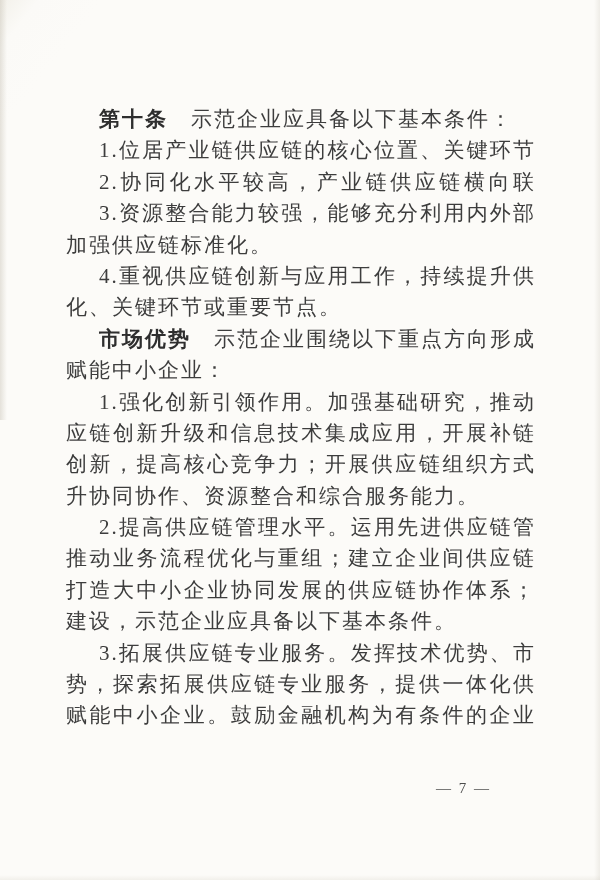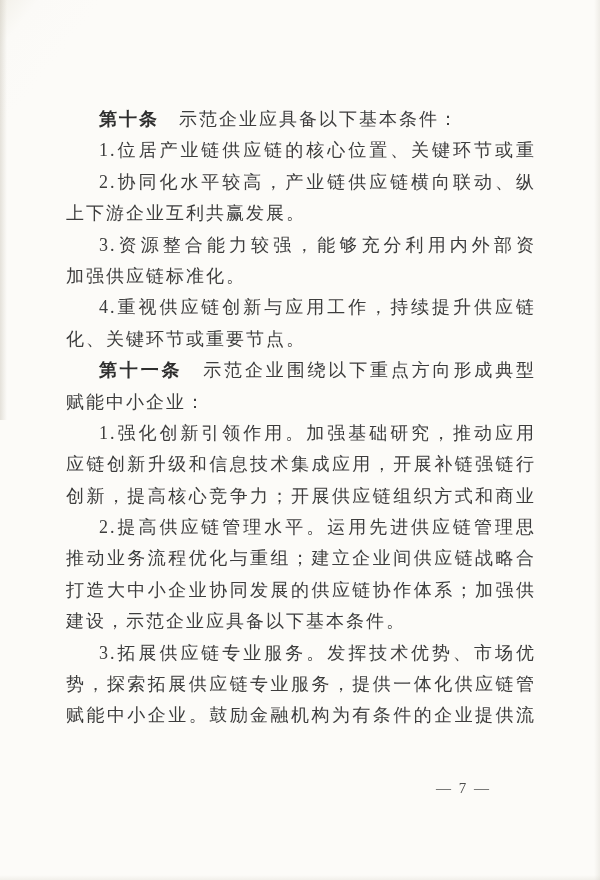--- a/index.html
+++ b/index.html
@@ -36,21 +36,21 @@
   .edge-bottom {
     left: 0; bottom: 0;
     width: 600px; height: 5px;
     background: linear-gradient(to top, rgba(205,200,188,0.22), rgba(205,200,188,0.0));
   }
   .textblock {
     position: absolute;
     left: 66px;
     top: 104px;
     width: 470px;
-    font-size: 18px;
+    font-size: 21px;
     color: #3d3d3d;
     letter-spacing: 2px;
   }
   .line {
     height: 31.4px;
     line-height: 31.4px;
     overflow: hidden;
   }
   .line.justify {
     text-align: justify;
@@ -77,30 +77,30 @@
 
 <div class="page">
   <div class="edge edge-left"></div>
   <div class="edge edge-right"></div>
   <div class="edge edge-bottom"></div>
 
   <div class="textblock" style="color: rgb(61, 61, 61);">
       <div class="line indent"><span class="b">第十条</span><span>　示范企业应具备以下基本条件：</span></div>
       <div class="line indent justify"><span>1.位居产业链供应链的核心位置、关键环节或重要节点，具有</span></div>
       <div class="line indent justify"><span>2.协同化水平较高，产业链供应链横向联动、纵向贯通，带动</span></div>
-      <div class="line"><span>上下游企业互利共赢发展。</span></div>
       <div class="line indent justify"><span>3.资源整合能力较强，能够充分利用内外部资源，培育形成供</span></div>
       <div class="line"><span>加强供应链标准化。</span></div>
       <div class="line indent justify"><span>4.重视供应链创新与应用工作，持续提升供应链信息化、智能</span></div>
       <div class="line"><span>化、关键环节或重要节点。</span></div>
-      <div class="line indent justify"><span class="b">第十一条</span><span>　示范企业围绕以下重点方向形成典型经验，发挥</span></div>
+      <div class="line indent justify"><span class="b">市场优势</span><span>　示范企业围绕以下重点方向形成典型经验，发挥</span></div>
       <div class="line"><span>赋能中小企业：</span></div>
       <div class="line indent justify"><span>1.强化创新引领作用。加强基础研究，推动应用研究，加强供</span></div>
       <div class="line justify"><span>应链创新升级和信息技术集成应用，开展补链强链行动，推动技术</span></div>
       <div class="line justify"><span>创新，提高核心竞争力；开展供应链组织方式和商业模式创新，提</span></div>
+      <div class="line"><span>升协同协作、资源整合和综合服务能力。</span></div>
       <div class="line indent justify"><span>2.提高供应链管理水平。运用先进供应链管理思维和方法，</span></div>
       <div class="line justify"><span>推动业务流程优化与重组；建立企业间供应链战略合作伙伴关系，</span></div>
       <div class="line justify"><span>打造大中小企业协同发展的供应链协作体系；加强供应链标准化</span></div>
       <div class="line"><span>建设，示范企业应具备以下基本条件。</span></div>
       <div class="line indent justify"><span>3.拓展供应链专业服务。发挥技术优势、市场优势、平台优</span></div>
       <div class="line justify"><span>势，探索拓展供应链专业服务，提供一体化供应链管理服务，积极</span></div>
       <div class="line justify"><span>赋能中小企业。鼓励金融机构为有条件的企业提供流程型、智能</span></div>
     </div>
 
   <div class="pagenum">— 7 —</div>

